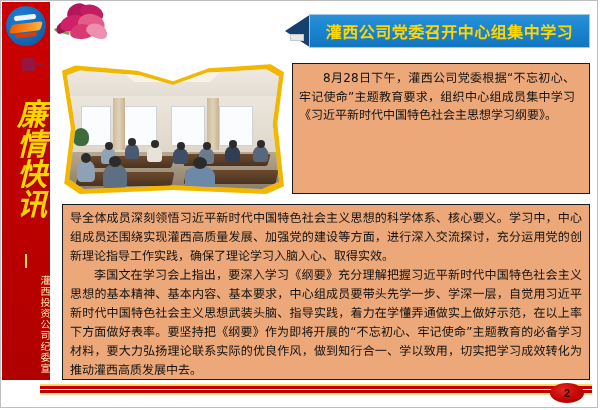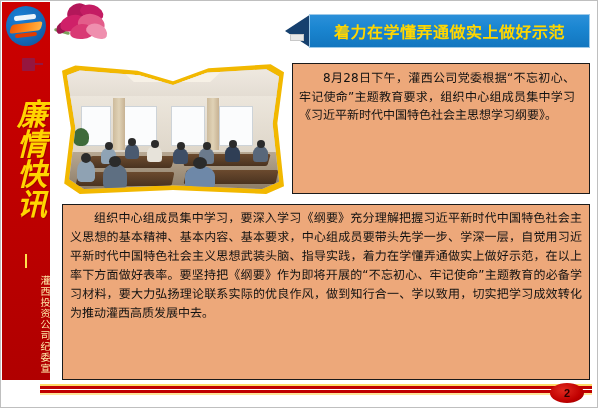--- a/index.html
+++ b/index.html
@@ -398,21 +398,21 @@
     <div class="petal p2"></div>
     <div class="petal p3"></div>
     <div class="petal p4"></div>
     <div class="petal p5"></div>
     <div class="petal p6"></div>
   </div>
 
   <div class="title-bar">
     <div class="title-arrow"></div>
     <div class="title-body">
-      <span class="title-text">着力在学懂弄通做实上做好示范</span>
+      <span class="title-text">灌西公司党委召开中心组集中学习</span>
     </div>
   </div>
   <div class="title-tail"></div>
 
   <div class="photo-frame">
     <div class="photo">
       <div class="ph-ceiling"></div>
       <div class="ph-ceil-notch"></div>
       <div class="ph-wall"></div>
       <div class="ph-win w1"></div>
@@ -460,21 +460,22 @@
       <div class="ph-person" style="left:118px;top:98px;width:30px;height:23px;background:#6e88a8;"></div>
       <div class="ph-head" style="left:126px;top:89px;width:14px;height:12px;"></div>
     </div>
   </div>
 
   <div class="text-box tb-top">
     <p class="para indent">8月28日下午，灌西公司党委根据“不忘初心、牢记使命”主题教育要求，组织中心组成员集中学习《习近平新时代中国特色社会主思想学习纲要》。</p>
   </div>
 
   <div class="text-box tb-bottom">
-    <p class="para indent">组织中心组成员集中学习，要深入学习《纲要》充分理解把握习近平新时代中国特色社会主义思想的基本精神、基本内容、基本要求，中心组成员要带头先学一步、学深一层，自觉用习近平新时代中国特色社会主义思想武装头脑、指导实践，着力在学懂弄通做实上做好示范，在以上率下方面做好表率。要坚持把《纲要》作为即将开展的“不忘初心、牢记使命”主题教育的必备学习材料，要大力弘扬理论联系实际的优良作风，做到知行合一、学以致用，切实把学习成效转化为推动灌西高质发展中去。</p>
+    <p class="para">导全体成员深刻领悟习近平新时代中国特色社会主义思想的科学体系、核心要义。学习中，中心组成员还围绕实现灌西高质量发展、加强党的建设等方面，进行深入交流探讨，充分运用党的创新理论指导工作实践，确保了理论学习入脑入心、取得实效。</p>
+    <p class="para indent">李国文在学习会上指出，要深入学习《纲要》充分理解把握习近平新时代中国特色社会主义思想的基本精神、基本内容、基本要求，中心组成员要带头先学一步、学深一层，自觉用习近平新时代中国特色社会主义思想武装头脑、指导实践，着力在学懂弄通做实上做好示范，在以上率下方面做好表率。要坚持把《纲要》作为即将开展的“不忘初心、牢记使命”主题教育的必备学习材料，要大力弘扬理论联系实际的优良作风，做到知行合一、学以致用，切实把学习成效转化为推动灌西高质发展中去。</p>
   </div>
 
   <div class="bottom-rule-wrap">
     <div class="rule-gold-top"></div>
     <div class="rule-red-a"></div>
     <div class="rule-white"></div>
     <div class="rule-red-b"></div>
     <div class="rule-gold-bot"></div>
   </div>
 

